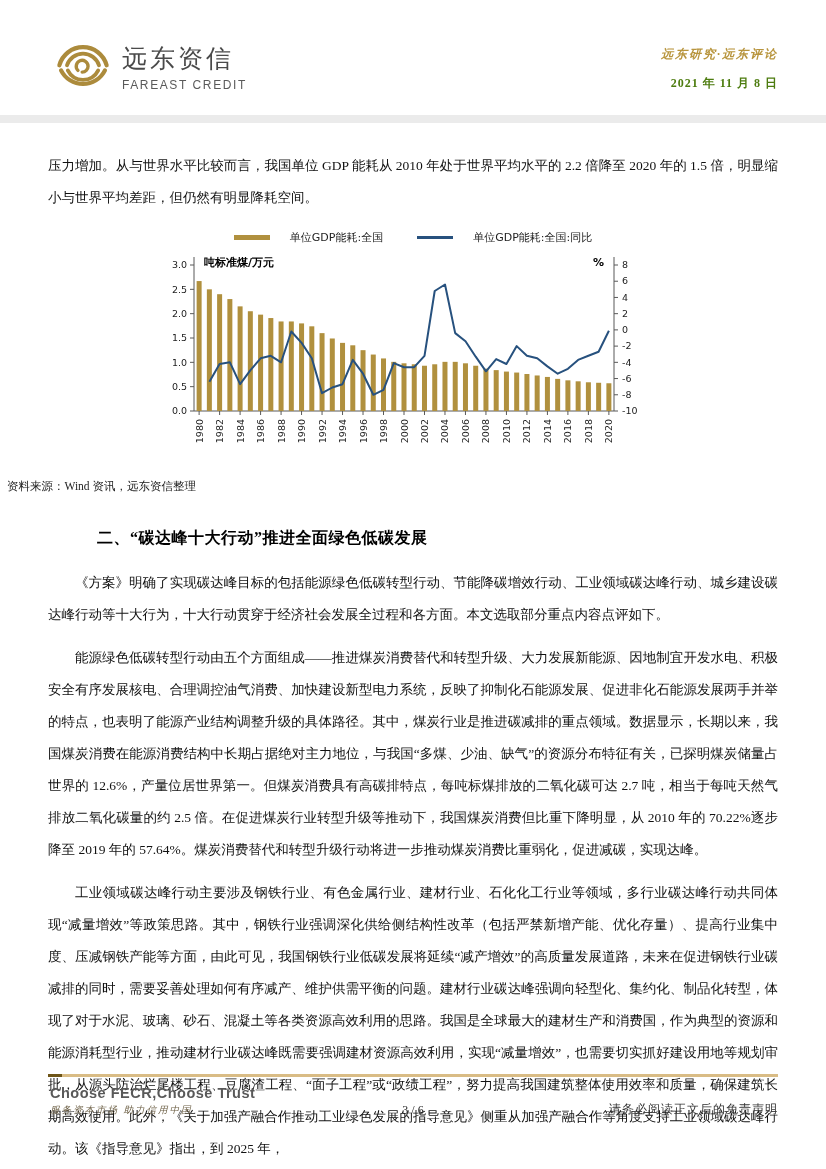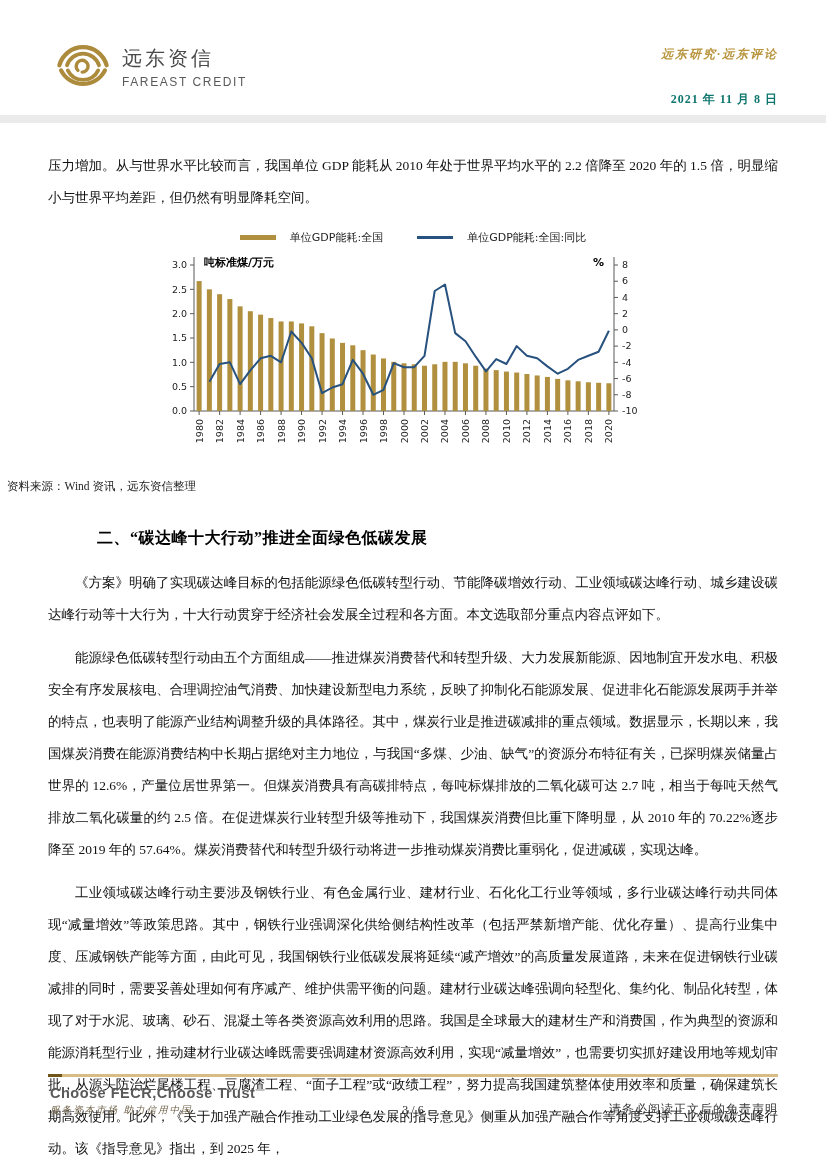--- a/index.html
+++ b/index.html
@@ -8,38 +8,38 @@
     position:relative; width:826px; height:1169px; margin:0 auto;
     background:#ffffff; overflow:hidden;
     font-family:"Liberation Serif","DejaVu Serif",serif;
     color:#1a1a1a;
   }
   
   .header { position:absolute; top:0; left:0; right:0; height:115px; }
   .brand { position:absolute; left:56px; top:42px; display:flex; align-items:center; }
   .brand svg { display:block; }
   .brand-text { margin-left:12px; }
-  .brand-cn { font-family:"Liberation Sans","DejaVu Sans",sans-serif; font-size:20px; letter-spacing:3px; color:#4a4a4a; }
+  .brand-cn { font-family:"Liberation Sans","DejaVu Sans",sans-serif; font-size:25px; letter-spacing:3px; color:#4a4a4a; }
   .brand-en { font-family:"Liberation Sans","DejaVu Sans",sans-serif; font-size:12px; letter-spacing:1.6px; color:#5a5a5a; margin-top:3px; }
   .hdr-right { position:absolute; right:48px; top:46px; text-align:right; }
   .series-label { font-size:12px; font-weight:bold; font-style:italic; color:#b8953e; letter-spacing:2px; }
-  .hdr-date { margin-top:28px; font-size:12px; font-weight:bold; color:#0f766e; letter-spacing:1px; }
+  .hdr-date { margin-top:12px; font-size:12px; font-weight:bold; color:#4d7c0f; letter-spacing:1px; }
   .hdr-band { position:absolute; top:115px; left:0; right:0; height:8px; background:#ebebeb; }
 
   
   .content { position:absolute; left:48px; right:48px; top:150px; }
   .para { font-size:13.5px; line-height:32px; text-align:justify; color:#111; }
   .para.indent { text-indent:2em; }
   .para + .para { margin-top:1px; }
 
   
   .figure { width:530px; margin:16px auto 0 auto; }
   .legend { display:flex; justify-content:center; gap:34px; align-items:center;
             font-family:"DejaVu Sans","Liberation Sans",sans-serif; font-size:11px; color:#222; }
-  .legend-item { display:flex; align-items:center; gap:14px; }
+  .legend-item { display:flex; align-items:center; gap:20px; }
   .sw-bar { width:36px; height:5px; }
   .sw-line { width:36px; height:2.5px; }
   .chart-wrap { margin-top:4px; }
   .fig-caption { text-align:center; font-weight:bold; font-size:12.5px; margin-top:10px; color:#000; }
   .fig-source { margin-top:14px; margin-left:-141px; font-size:11.5px; color:#222; }
 
   
   .sec-heading { margin-top:34px; padding-left:49px; font-size:16px; font-weight:bold; color:#000; letter-spacing:0.5px; }
   .sec-body { margin-top:18px; }
   .sec-body .para { margin-top:11px; }

